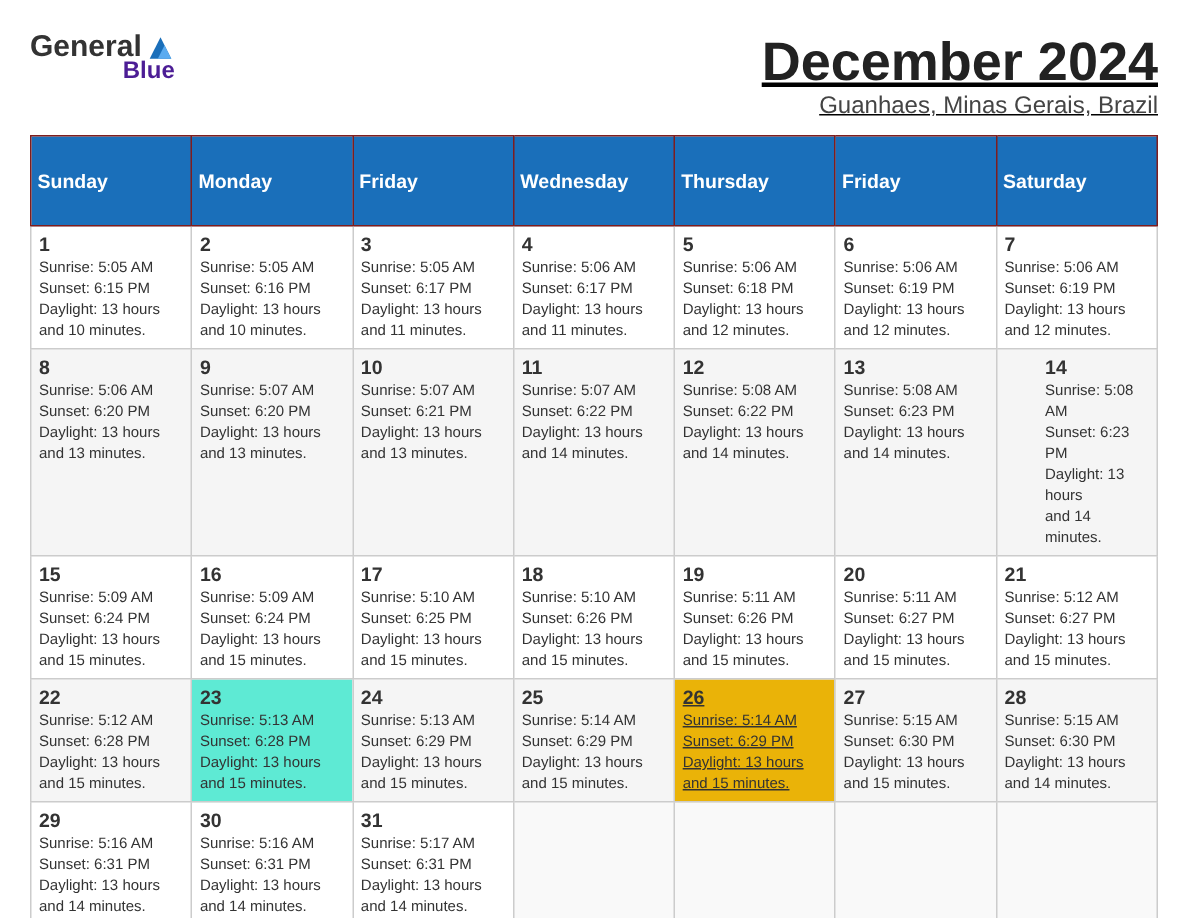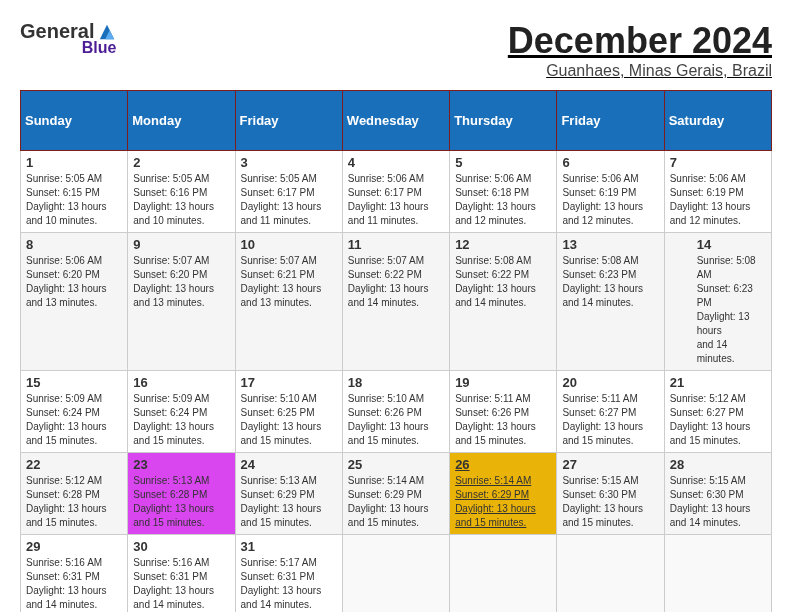--- a/index.html
+++ b/index.html
@@ -285,21 +285,21 @@
         </td>
       </tr>
       <tr style="background: rgb(245, 245, 245);">
         <td style="background: rgb(245, 245, 245);">
           <span class="day-num">22</span>
           <div class="day-info" style="white-space: pre-line;">Sunrise: 5:12 AM
 Sunset: 6:28 PM
 Daylight: 13 hours
 and 15 minutes.</div>
         </td>
-        <td style="background: #d946ef;">
+        <td style="background: #5eead4;">
           <span class="day-num">23</span>
           <div class="day-info" style="white-space: pre-line;">Sunrise: 5:13 AM
 Sunset: 6:28 PM
 Daylight: 13 hours
 and 15 minutes.</div>
         </td>
         <td style="background: rgb(245, 245, 245);">
           <span class="day-num">24</span>
           <div class="day-info" style="white-space: pre-line;">Sunrise: 5:13 AM
 Sunset: 6:29 PM

